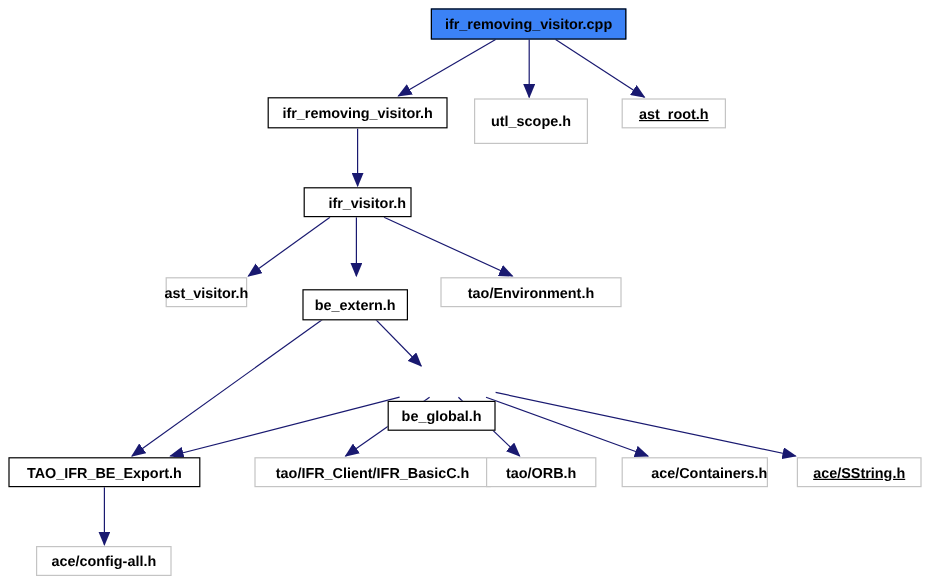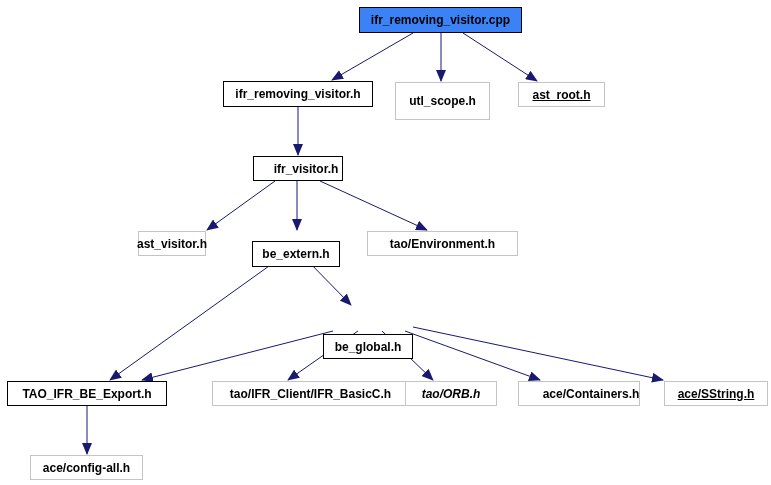--- a/index.html
+++ b/index.html
@@ -73,18 +73,18 @@
       <div class="node linked" style="left: 223px; top: 81px; width: 150px; height: 26px;">ifr_removing_visitor.h</div>
       <div class="node plain" style="left: 395px; top: 82px; width: 95px; height: 38px;">utl_scope.h</div>
       <div class="node plain" style="left: 518px; top: 82px; width: 87px; height: 25px; text-decoration: underline;">ast_root.h</div>
       <div class="node linked" style="left: 253px; top: 156px; width: 90px; height: 25px; padding-left: 16px;">ifr_visitor.h</div>
       <div class="node plain" style="left: 138px; top: 231px; width: 68px; height: 25px; text-align: right;">ast_visitor.h</div>
       <div class="node linked" style="left: 252px; top: 241px; width: 88px; height: 26px;">be_extern.h</div>
       <div class="node plain" style="left: 367px; top: 231px; width: 151px; height: 25px;">tao/Environment.h</div>
       <div class="node linked" style="left: 323px; top: 306px; width: 90px; height: 25px; margin-top: 28px;">be_global.h</div>
       <div class="node linked" style="left: 7px; top: 381px; width: 160px; height: 25px;">TAO_IFR_BE_Export.h</div>
       <div class="node plain" style="left: 190px; top: 381px; width: 197px; height: 25px; margin-left: 22px;">tao/IFR_Client/IFR_BasicC.h</div>
-      <div class="node plain" style="left: 405px; top: 381px; width: 92px; height: 25px; font-style: italic;">tao/ORB.h</div>
+      <div class="node plain" style="left: 405px; top: 381px; width: 92px; height: 25px;">tao/ORB.h</div>
       <div class="node plain" style="left: 518px; top: 381px; width: 122px; height: 25px; padding-left: 24px;">ace/Containers.h</div>
       <div class="node plain" style="left: 664px; top: 381px; width: 104px; height: 25px; text-decoration: underline;">ace/SString.h</div>
       <div class="node plain" style="left: 30px; top: 455px; width: 113px; height: 25px;">ace/config-all.h</div>
     </div>
 </div>
 
 </body></html>

